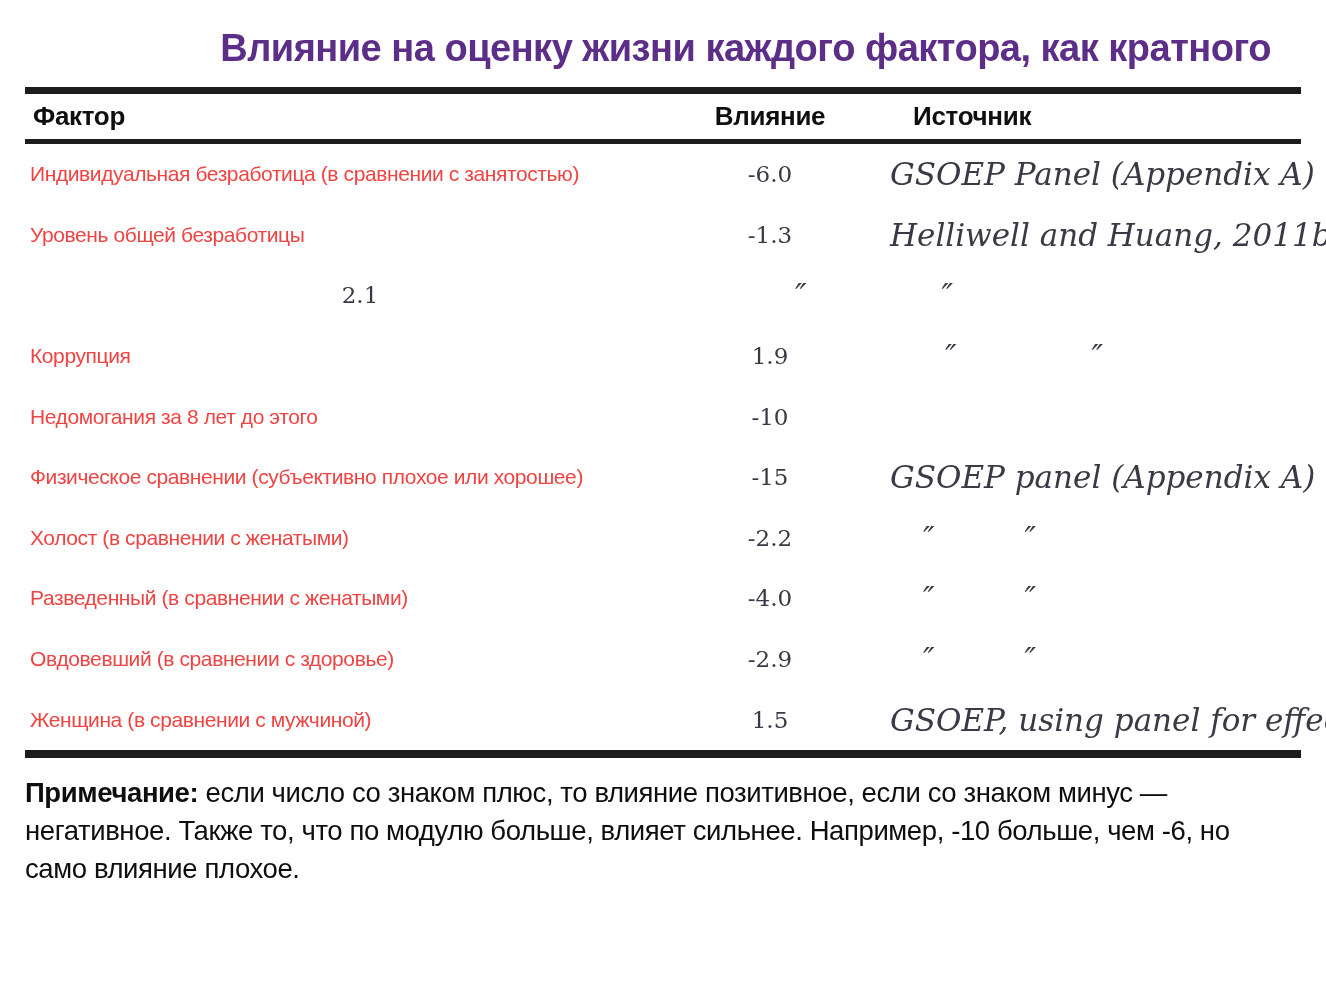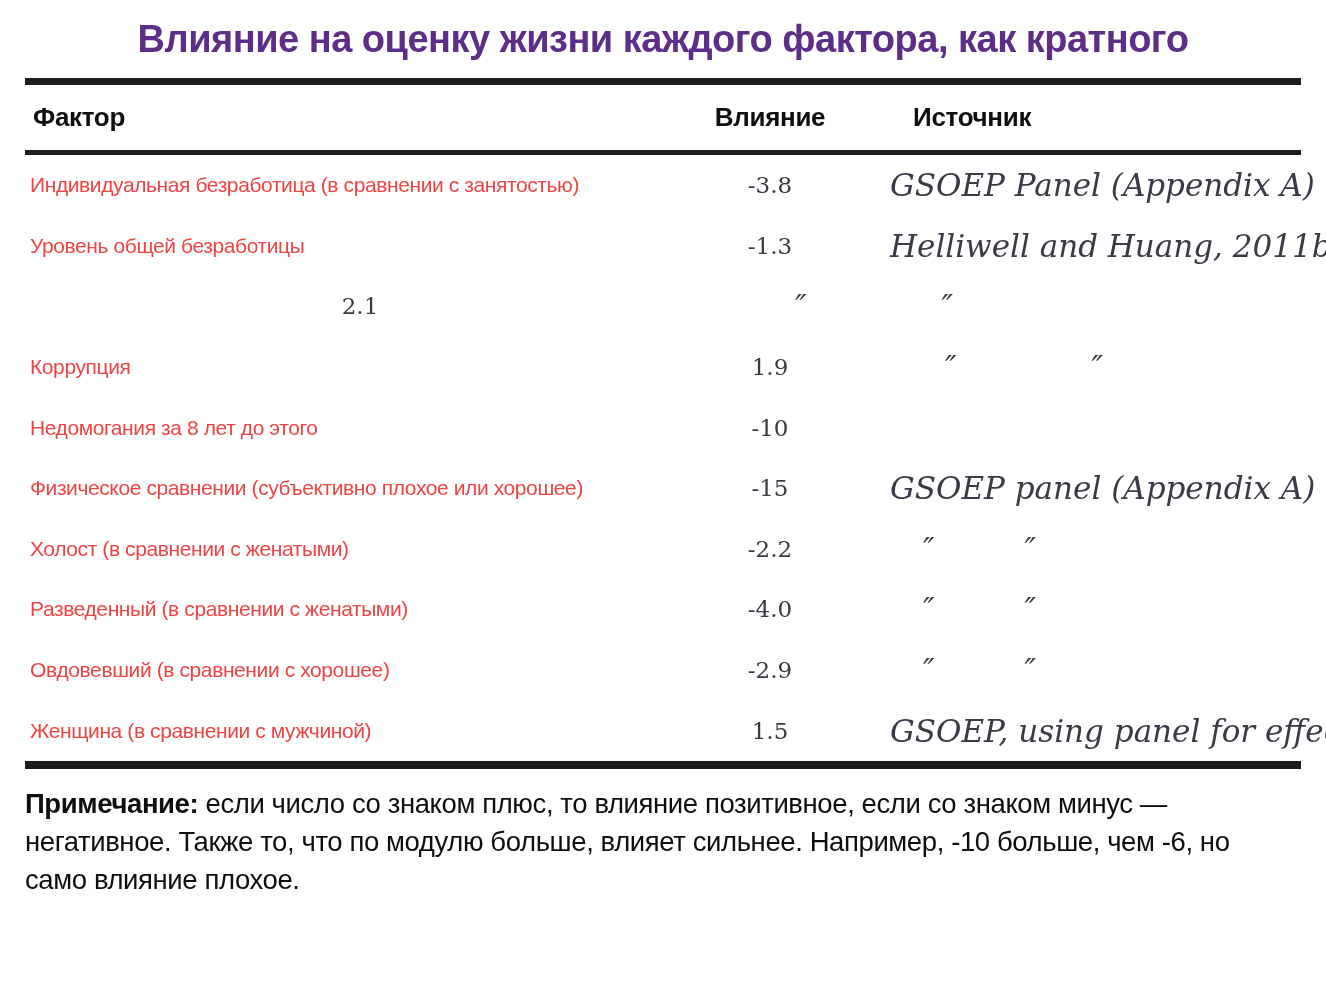--- a/index.html
+++ b/index.html
@@ -6,40 +6,40 @@
   html, body { background: #ffffff; }
   body {
     width: 1326px;
     height: 988px;
     font-family: "Liberation Sans", sans-serif;
     overflow: hidden;
   }
   .page { padding: 0 25px; width: 1326px; }
 
   .title {
-    margin: 16px 30px 0;
-    text-align: center;
+    margin: 25px 30px 0;
+    text-align: right;
     color: #5d2e87;
     font-weight: 700;
     font-size: 38px;
     line-height: 46px;
     letter-spacing: -0.5px;
   }
 
   .rule { background: #1d1d1d; width: 100%; }
   .rule-top { height: 7px; margin-top: 16px; }
   .rule-mid { height: 5px; }
   .rule-bottom { height: 8px; }
 
   .t-row {
     display: grid;
     grid-template-columns: 670px 150px 1fr;
     align-items: center;
   }
-  .t-header { height: 65px; }
+  .t-header { height: 45px; }
   .t-header .h-cell {
     font-size: 26px;
     font-weight: 600;
     color: #0f0f0f;
     letter-spacing: -0.3px;
   }
   .h-factor { padding-left: 8px; }
   .h-impact { text-align: center; }
   .h-source { padding-left: 68px; }
 
@@ -95,21 +95,21 @@
     <div class="h-cell h-impact">Влияние</div>
     <div class="h-cell h-source">Источник</div>
   </div>
 
   <div class="rule rule-mid"></div>
 
   <div class="t-body">
 
     <div class="t-row">
       <div class="cell-factor">Индивидуальная безработица (в сравнении с занятостью)</div>
-      <div class="cell-impact">-3.8</div>
+      <div class="cell-impact">-6.0</div>
       <div class="cell-source">GSOEP Panel (Appendix A)</div>
     </div>
 
     <div class="t-row">
       <div class="cell-factor">Уровень общей безработицы</div>
       <div class="cell-impact">-1.3</div>
       <div class="cell-source">Helliwell and Huang, 2011b</div>
     </div>
 
 
@@ -141,21 +141,21 @@
       <div class="cell-source ditto-narrow">″ ″</div>
     </div>
 
     <div class="t-row">
       <div class="cell-factor">Разведенный (в сравнении с женатыми)</div>
       <div class="cell-impact">-4.0</div>
       <div class="cell-source ditto-narrow">″ ″</div>
     </div>
 
     <div class="t-row">
-      <div class="cell-factor">Овдовевший (в сравнении с хорошее)</div>
+      <div class="cell-factor">Овдовевший (в сравнении с здоровье)</div>
       <div class="cell-impact">-2.9</div>
       <div class="cell-source ditto-narrow">″ ″</div>
     </div>
 
     <div class="t-row">
       <div class="cell-factor">Женщина (в сравнении с мужчиной)</div>
       <div class="cell-impact">1.5</div>
       <div class="cell-source">GSOEP, using panel for effect of income</div>
     </div>
 

